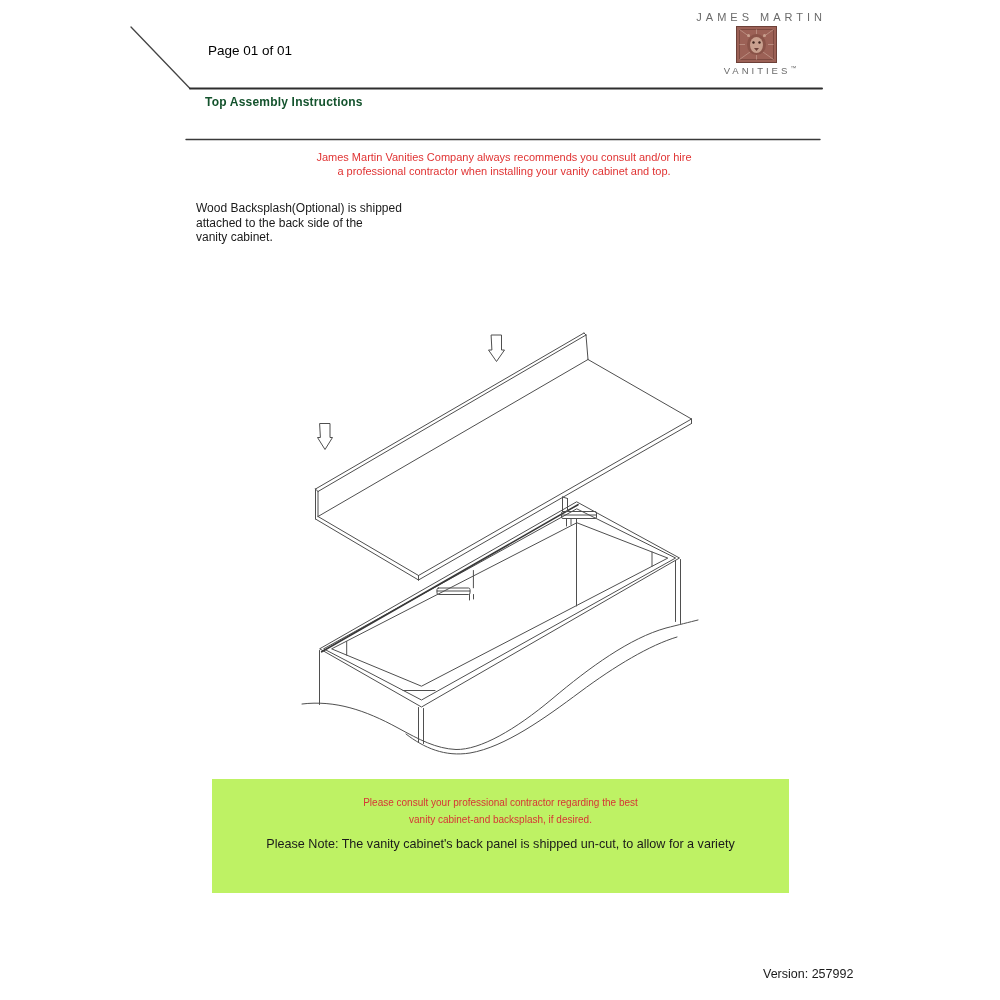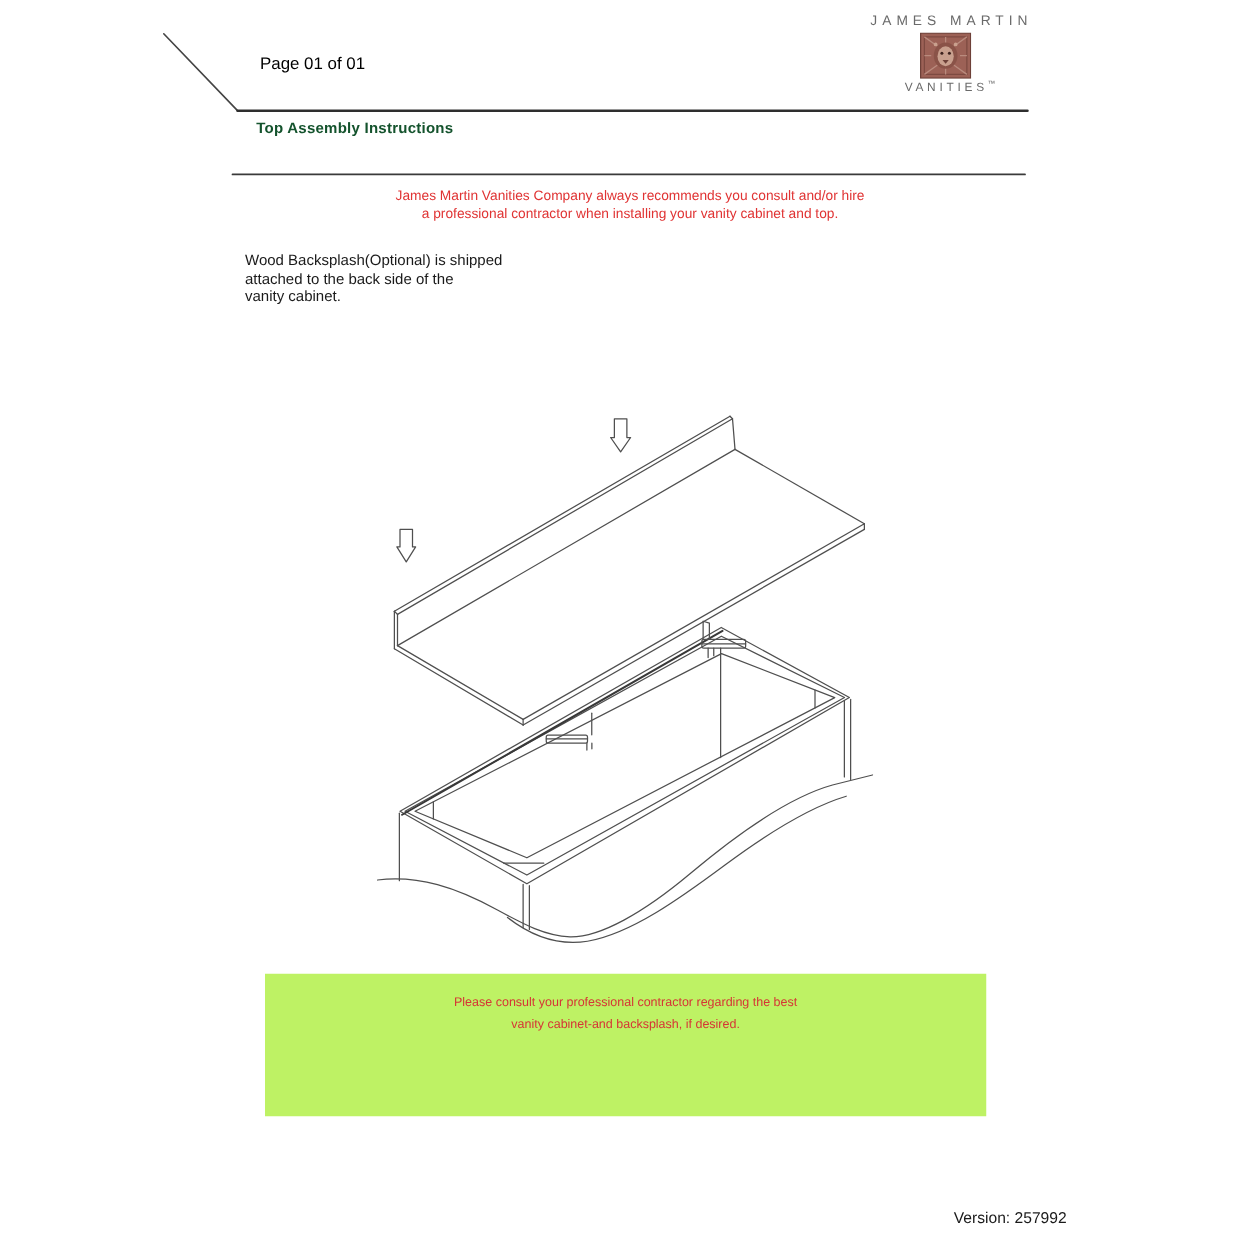--- a/index.html
+++ b/index.html
@@ -144,18 +144,19 @@
     <div>attached to the back side of the</div>
     <div>vanity cabinet.</div>
   </div>
 
   <div class="abs footer-box">
     <div class="footer-red">
       <div>Please consult your professional contractor regarding the best</div>
       <div>vanity cabinet-and backsplash, if desired.</div>
     </div>
     <div class="footer-black">
+      <div>Please Note: The vanity cabinet's back panel is shipped un-cut, to allow for a variety</div>
     </div>
   </div>
 
   <div class="txt version">Version: 257992</div>
 
 </div>
 
 </body></html>

